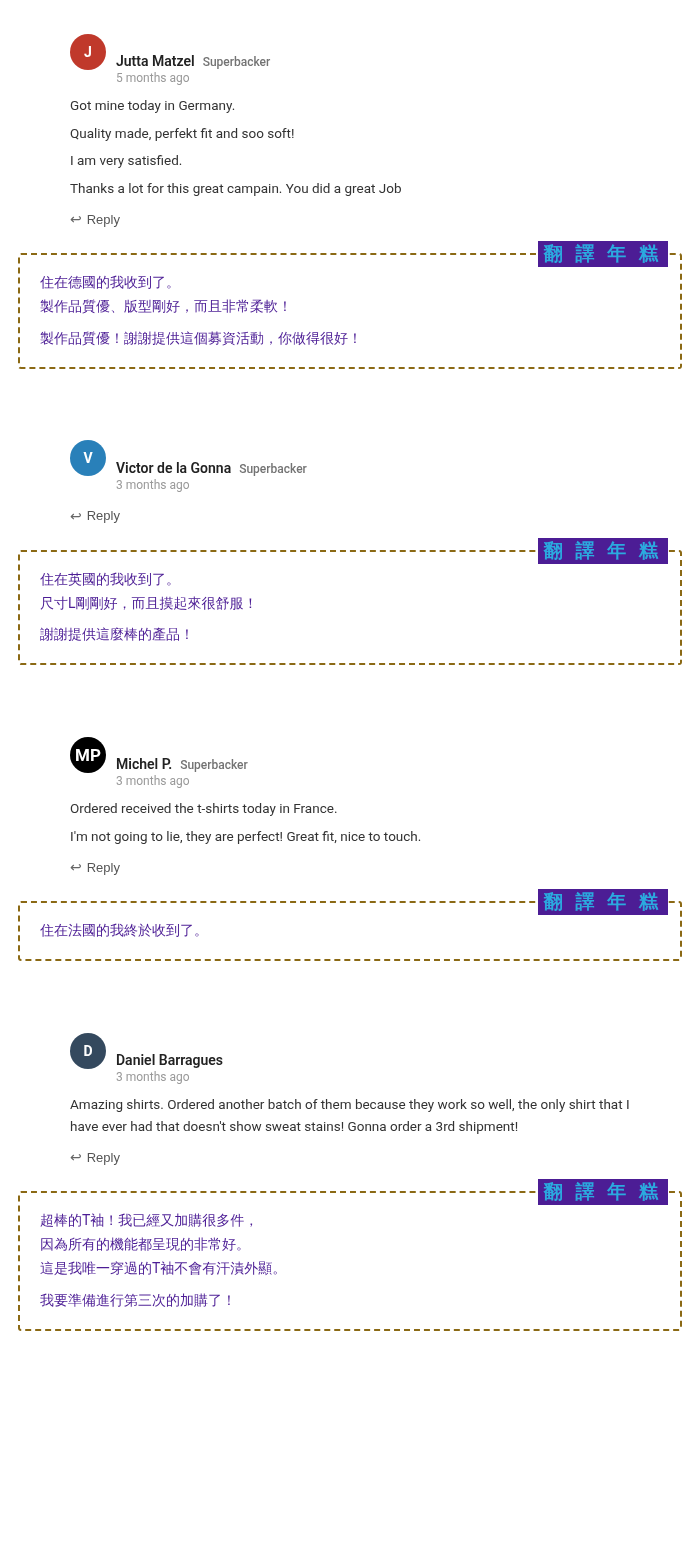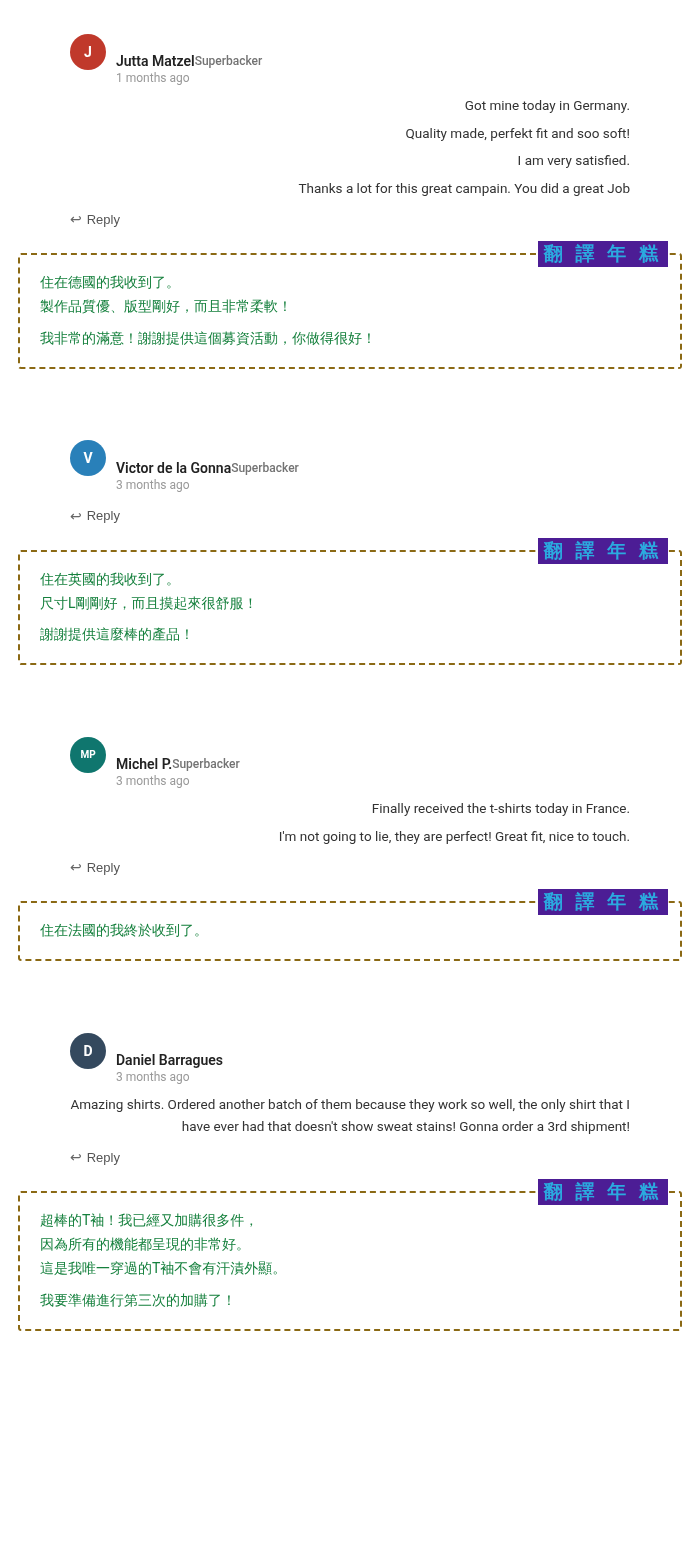--- a/index.html
+++ b/index.html
@@ -37,21 +37,22 @@
       overflow: hidden;
     }
 
     .user-info {
       display: flex;
       flex-direction: column;
     }
 
     .user-name-row {
       display: flex;
-      align-items: center;
+      align-items: flex-end;
+      gap: 8px;
       margin-top: 35px;
     }
 
     .user-name {
       font-weight: 600;
       font-size: 14px;
       color: #222;
     }
 
     .superbacker-badge {
@@ -91,21 +92,21 @@
     }
 
     .reply-btn .reply-icon {
       font-size: 14px;
       color: #666;
     }
 
     .translation-text {
       font-size: 14px;
       line-height: 1.7;
-      color: #15803d;
+      color: #4c1d95;
     }
 
     .translation-text p {
       margin-bottom: 8px;
     }
 
     .translation-text p:last-child {
       margin-bottom: 0;
     }
 
@@ -138,60 +139,59 @@
     }
 
     .section-gap {
       height: 30px;
     }
 
     .comment-para {
       margin-bottom: 6px;
       line-height: 1.6;
       font-size: 13.5px;
-      text-align: right;
     }
 
     
     .avatar-jutta { background: #c0392b; }
   </style>
 </head>
 <body>
 
 <div>
 
   <div class="comment-block">
     <div class="comment-header">
       <div class="avatar avatar-jutta">J</div>
       <div class="user-info">
         <div class="user-name-row">
           <span class="user-name">Jutta Matzel</span>
           <span class="superbacker-badge">Superbacker</span>
         </div>
-        <div class="time-ago">1 months ago</div>
+        <div class="time-ago">5 months ago</div>
       </div>
     </div>
     <div class="comment-text">
       <p class="comment-para">Got mine today in Germany.</p>
       <p class="comment-para">Quality made, perfekt fit and soo soft!</p>
       <p class="comment-para">I am very satisfied.</p>
       <p class="comment-para">Thanks a lot for this great campain. You did a great Job</p>
     </div>
     <button class="reply-btn">
       <span class="reply-icon">↩</span>
       <span>Reply</span>
     </button>
   </div>
 
   <div class="translation-wrapper">
     <div class="dashed-box">
       <div class="translate-tag">翻 譯 年 糕</div>
       <div class="translation-text">
         <p>住在德國的我收到了。<br>製作品質優、版型剛好，而且非常柔軟！</p>
-        <p>我非常的滿意！謝謝提供這個募資活動，你做得很好！</p>
+        <p>製作品質優！謝謝提供這個募資活動，你做得很好！</p>
       </div>
     </div>
   </div>
 
   <div class="section-gap"></div>
 
   <div class="comment-block">
     <div class="comment-header">
       <div class="avatar" style="background:#2980b9;">V</div>
       <div class="user-info">
@@ -215,31 +215,31 @@
         <p>住在英國的我收到了。<br>尺寸L剛剛好，而且摸起來很舒服！</p>
         <p>謝謝提供這麼棒的產品！</p>
       </div>
     </div>
   </div>
 
   <div class="section-gap"></div>
 
   <div class="comment-block">
     <div class="comment-header">
-      <div class="avatar" style="background:#0f766e; font-size:10px; font-weight:bold;">MP</div>
+      <div class="avatar" style="background:#000000; font-size:17px; font-weight:bold;">MP</div>
       <div class="user-info">
         <div class="user-name-row">
           <span class="user-name">Michel P.</span>
           <span class="superbacker-badge">Superbacker</span>
         </div>
         <div class="time-ago">3 months ago</div>
       </div>
     </div>
     <div class="comment-text">
-      <p class="comment-para">Finally received the t-shirts today in France.</p>
+      <p class="comment-para">Ordered received the t-shirts today in France.</p>
       <p class="comment-para">I'm not going to lie, they are perfect! Great fit, nice to touch.</p>
     </div>
     <button class="reply-btn">
       <span class="reply-icon">↩</span>
       <span>Reply</span>
     </button>
   </div>
 
   <div class="translation-wrapper">
     <div class="dashed-box">

